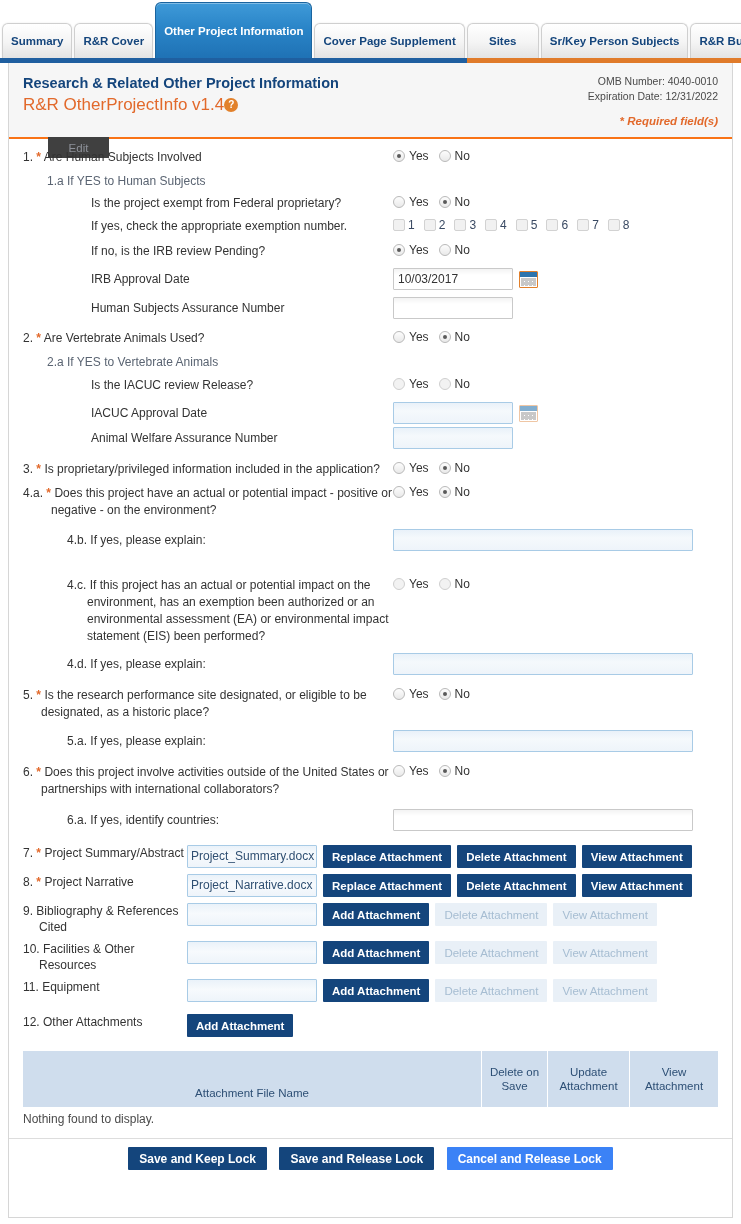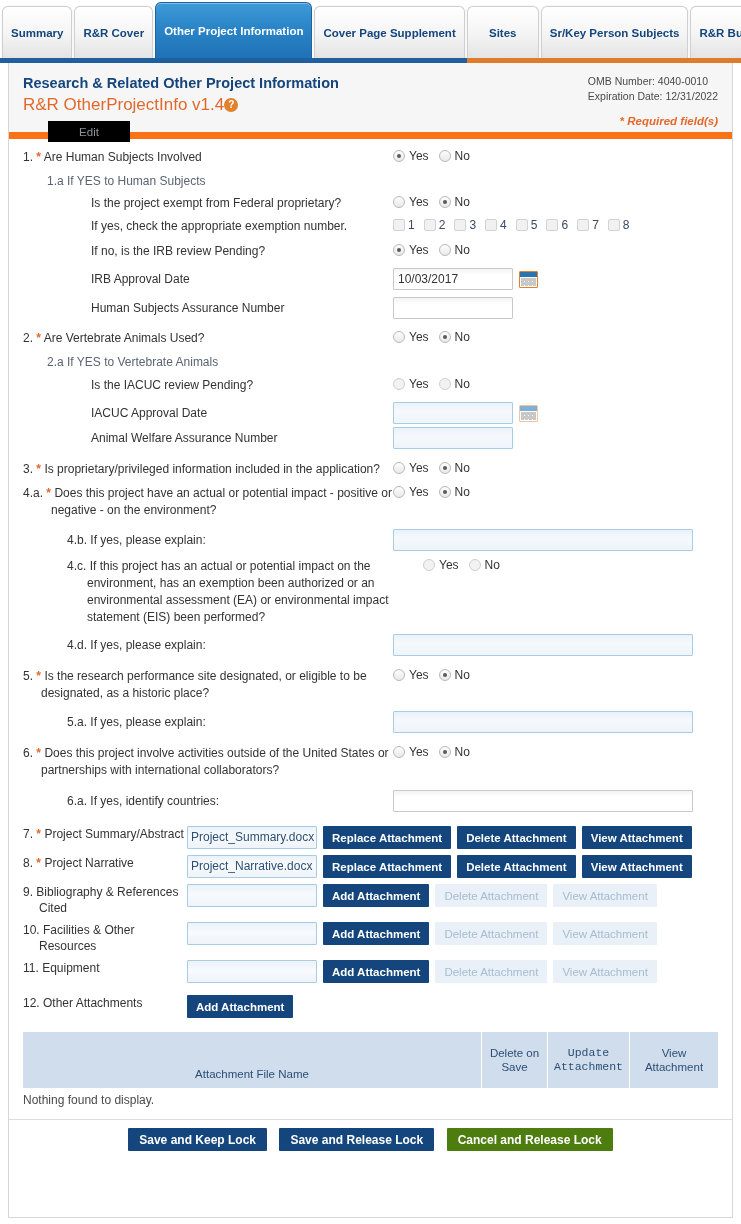--- a/index.html
+++ b/index.html
@@ -15,21 +15,21 @@
     position: relative;
     height: 58px;
     padding: 0 2px;
     display: flex;
     align-items: flex-end;
     background: #ffffff;
   }
   .tab {
     flex: 0 0 auto;
     min-width: 57px;
-    height: 52px;
+    height: 35px;
     margin-right: 2px;
     padding: 4px 8px 3px 8px;
     display: flex;
     align-items: center;
     justify-content: center;
     text-align: center;
     font-size: 11.5px;
     line-height: 13px;
     color: #14457c;
     font-weight: bold;
@@ -64,21 +64,21 @@
     border: 1px solid #d6d6d6;
     border-top: none;
     background: #ffffff;
     height: 1155px;
     position: relative;
   }
   .panel-head {
     background: #f6f6f6;
     padding: 10px 14px 8px 14px;
     position: relative;
-    border-bottom: 7px solid #f97316;
+    border-bottom: 2px solid #f97316;
     height: 76px;
   }
   .form-title {
     font-size: 14.5px;
     font-weight: bold;
     color: #14457c;
     margin: 2px 0 4px 0;
   }
   .form-version {
     font-size: 17px;
@@ -92,32 +92,33 @@
     border-radius: 50%;
     background: #e2812b;
     color: #ffffff;
     font-size: 10px;
     font-weight: bold;
     line-height: 14px;
     text-align: center;
     cursor: pointer;
   }
   .edit-btn {
-    margin: 6px 0 0 25px;
-    width: 82px; height: 21px;
-    background: #000000;
+    margin: 22px 0 0 25px;
+    width: 61px; height: 21px;
+    background: #404040;
     border: none;
     color: #8d9199;
     font-size: 11.5px;
     font-family: "Liberation Sans", sans-serif;
     cursor: default;
   }
   .omb {
     position: absolute;
     right: 14px; top: 11px;
+    text-align: right;
     font-size: 10.5px;
     color: #4a4a4a;
     line-height: 15px;
   }
   .reqfield {
     position: absolute;
     right: 14px; top: 52px;
     font-size: 11.5px;
     font-style: italic;
     font-weight: bold;
@@ -263,21 +264,21 @@
   .tbl-head .th {
     font-size: 11.5px;
     color: #2d4f75;
     text-align: center;
     padding: 14px 2px;
     line-height: 14px;
     border-right: 1px solid #ffffff;
   }
   .th.c1 { flex: 1 1 auto; display: flex; align-items: flex-end; justify-content: center; padding-bottom: 7px; }
   .th.c2 { flex: 0 0 66px; }
-  .th.c3 { flex: 0 0 82px; font-family: Liberation Mono, monospace; }
+  .th.c3 { flex: 0 0 82px; }
   .th.c4 { flex: 0 0 88px; border-right: none; }
   .tbl-empty { font-size: 12px; color: #4a4a4a; padding: 5px 0 0 0; }
 
   
   .footer {
     margin-top: 12px;
     padding: 8px 0 12px 0;
     border-top: 1px solid #dddddd;
     text-align: center;
   }
@@ -287,21 +288,21 @@
     padding: 0 11px;
     background: #14457c;
     color: #ffffff;
     border: none;
     font-size: 12px;
     font-weight: bold;
     font-family: "Liberation Sans", sans-serif;
     cursor: pointer;
     border-radius: 1px;
   }
-  .fbtn.grey { background: #4d7c0f; }
+  .fbtn.grey { background: #3b82f6; }
 </style>
 </head>
 <body>
 
 <div class="tabbar">
   <div class="tab">
       <span>Summary</span>
     </div>
   <div class="tab">
       <span>R&amp;R Cover</span>
@@ -475,21 +476,21 @@
             </label>
         </div>
       </div>
     </div>
 
     <div class="row" style="margin-top:7px;">
       <div class="qlabel lvl1 sub-hd">2.a If YES to Vertebrate Animals</div>
     </div>
 
     <div class="row" style="margin-top:6px;">
-      <div class="qlabel lvl2">Is the IACUC review Pending?</div>
+      <div class="qlabel lvl2">Is the IACUC review Release?</div>
       <div class="ctrl">
         <div class="radio-group">
           <label class="radio-opt">
               <span class="radio dim"></span>
               <span>Yes</span>
             </label>
           <label class="radio-opt">
               <span class="radio dim"></span>
               <span>No</span>
             </label>
@@ -554,21 +555,21 @@
       </div>
     </div>
 
     <div class="row" style="margin-top:10px;">
       <div class="qlabel lvl1" style="padding-left:44px;text-indent:0;padding-top:3px;">4.b. If yes, please explain:</div>
       <div class="ctrl">
         <input class="inp w300 disabled" type="text" value="" style="">
       </div>
     </div>
 
-    <div class="row" style="margin-top:7px;gap:30px;">
+    <div class="row" style="margin-top:26px;">
       <div class="qlabel lvl1" style="padding-left:64px;text-indent:-20px;">4.c. If this project has an actual or potential impact on the environment, has an exemption been authorized or an environmental assessment (EA) or environmental impact statement (EIS) been performed?</div>
       <div class="ctrl">
         <div class="radio-group">
           <label class="radio-opt">
               <span class="radio dim"></span>
               <span>Yes</span>
             </label>
           <label class="radio-opt">
               <span class="radio dim"></span>
               <span>No</span>

